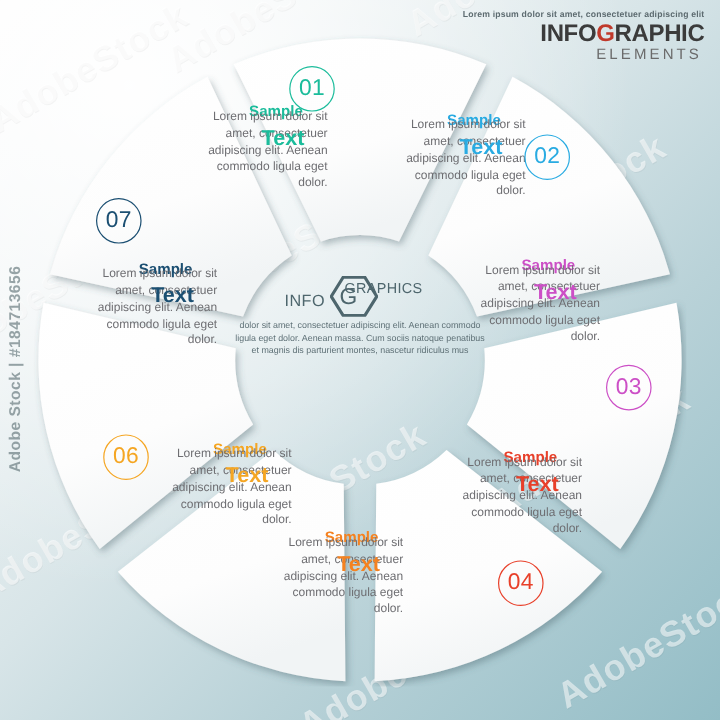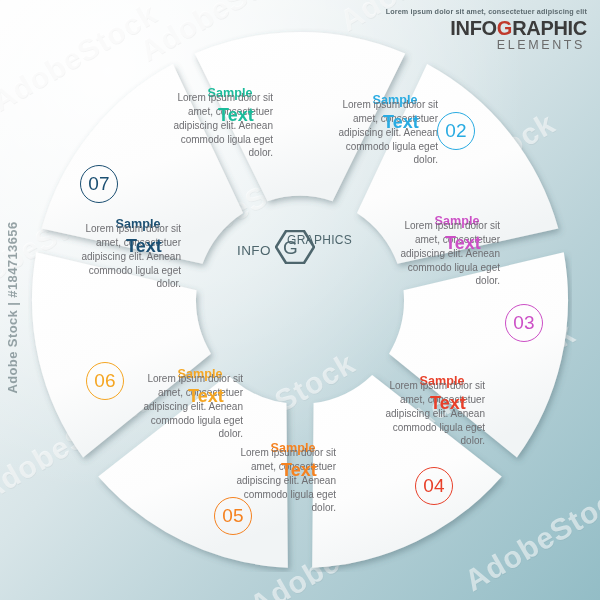--- a/index.html
+++ b/index.html
@@ -253,20 +253,21 @@
     </svg>
   </div>
 
   <div class="seg-text" style="left:155px; top:85px;">
     <div class="seg-head" style="color:#1BBC9B;">
       <span class="w1">Sample</span>
       <span class="w2" style="left:63px; top:19px;">Text</span>
     </div>
     <div class="seg-body">Lorem ipsum dolor sit amet, consectetuer adipiscing elit. Aenean commodo ligula eget dolor.</div>
   </div>
+  <div class="num" style="left:241px; top:55px; color:#1BBC9B;">01</div>
 
   <div class="seg-text" style="left:320px; top:92px;">
     <div class="seg-head" style="color:#29ABE2;">
       <span class="w1">Sample</span>
       <span class="w2" style="left:63px; top:19px;">Text</span>
     </div>
     <div class="seg-body">Lorem ipsum dolor sit amet, consectetuer adipiscing elit. Aenean commodo ligula eget dolor.</div>
   </div>
   <div class="num" style="left:437px; top:112px; color:#29ABE2;">02</div>
 
@@ -288,21 +289,20 @@
   </div>
   <div class="num" style="left:415px; top:467px; color:#E8402A;">04</div>
 
   <div class="seg-text" style="left:218px; top:440px;">
     <div class="seg-head" style="color:#F58220;">
       <span class="w1">Sample</span>
       <span class="w2" style="left:63px; top:19px;">Text</span>
     </div>
     <div class="seg-body">Lorem ipsum dolor sit amet, consectetuer adipiscing elit. Aenean commodo ligula eget dolor.</div>
   </div>
-  <div class="num" style="left:214px; top:497px; color:#F58220;">05</div>
 
   <div class="seg-text" style="left:125px; top:366px;">
     <div class="seg-head" style="color:#F5A623;">
       <span class="w1">Sample</span>
       <span class="w2" style="left:63px; top:19px;">Text</span>
     </div>
     <div class="seg-body">Lorem ipsum dolor sit amet, consectetuer adipiscing elit. Aenean commodo ligula eget dolor.</div>
   </div>
   <div class="num" style="left:86px; top:362px; color:#F5A623;">06</div>
 
@@ -319,15 +319,16 @@
     <div id="logo">
       <span class="info">INFO</span>
       <span class="hexwrap">
         <svg width="40" height="34" viewBox="0 0 40 34" xmlns="http://www.w3.org/2000/svg">
           <polygon points="11,1 29,1 39,17 29,33 11,33 1,17" fill="none" stroke="#4e666d" stroke-width="2.6"></polygon>
         </svg>
       </span>
       <span class="hexg">G</span>
       <span class="graphics">GRAPHICS</span>
     </div>
+    <div class="hub-body">dolor sit amet, consectetuer adipiscing elit. Aenean commodo ligula eget dolor. Aenean massa. Cum sociis natoque penatibus et magnis dis parturient montes, nascetur ridiculus mus</div>
   </div>
 
 </div>
 
 </body></html>

